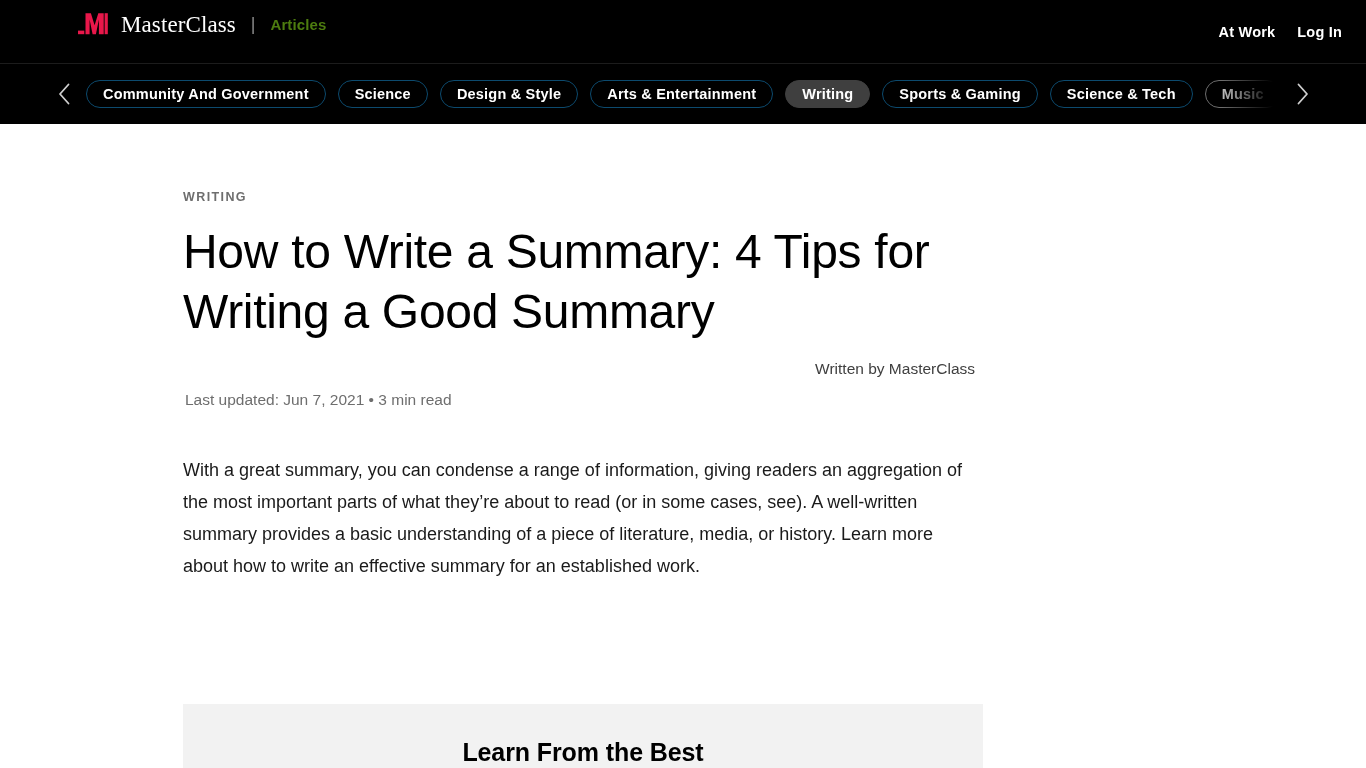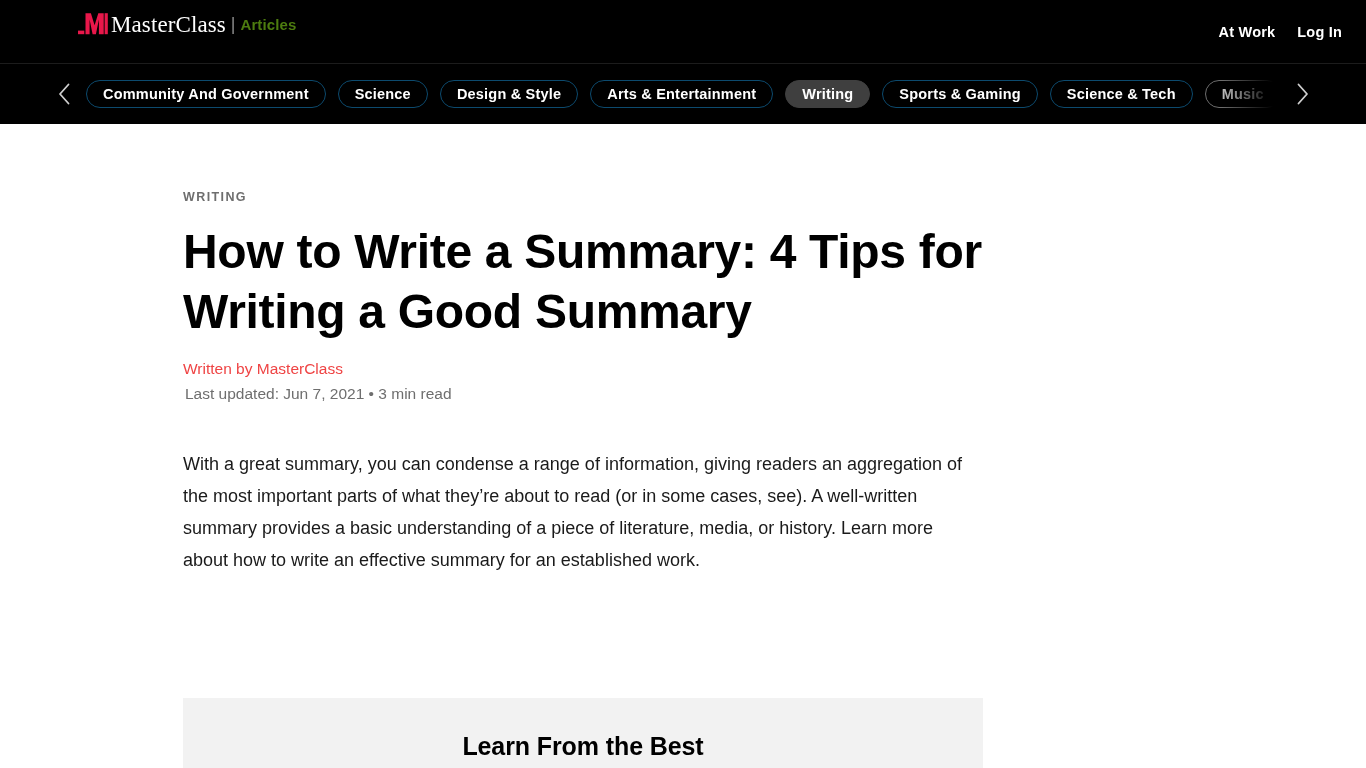--- a/index.html
+++ b/index.html
@@ -23,21 +23,21 @@
     display: flex;
     align-items: center;
   }
   .brand {
     position: absolute;
     left: 78px;
     top: 0;
     height: 50px;
     display: flex;
     align-items: center;
-    gap: 3px;
+    gap: 13px;
     text-decoration: none;
   }
   .brand-mark { display: block; }
   .brand-word {
     color: #ffffff;
     font-family: "Liberation Serif", "DejaVu Serif", serif;
     font-size: 23px;
     font-weight: 400;
     letter-spacing: 0.1px;
     line-height: 1;
@@ -181,30 +181,31 @@
     font-size: 12.5px;
     font-weight: 700;
     letter-spacing: 1.4px;
     text-transform: uppercase;
     margin: 0 0 18px 0;
   }
   .headline {
     color: #000000;
     font-size: 48px;
     line-height: 1.24;
-    font-weight: 700;
+    font-weight: 400;
     letter-spacing: -0.3px;
     margin: 0 0 16px 0;
     max-width: 800px;
   }
   .byline {
-    color: #ef4444;
+    color: #404040;
     font-size: 15.5px;
     line-height: 1.5;
-    margin: 0;
+    margin: 8px;
+    text-align: right;
   }
   .meta {
     color: #6e6e6e;
     font-size: 15.5px;
     line-height: 1.5;
     margin: 2px 0 0 2px;
   }
   .lede {
     color: #1a1a1a;
     font-size: 18px;

